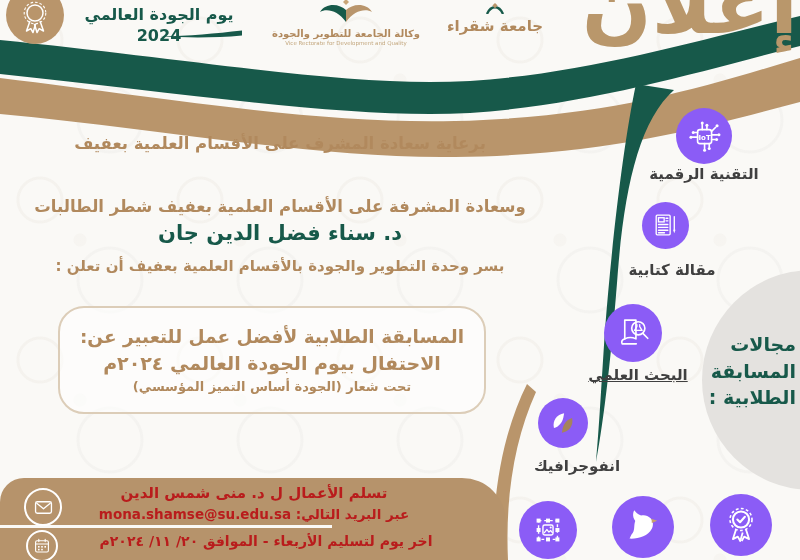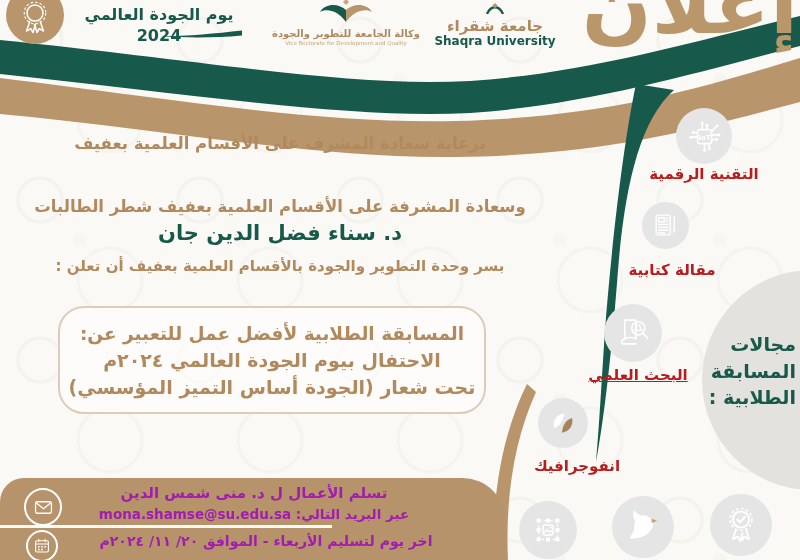--- a/index.html
+++ b/index.html
@@ -15,21 +15,21 @@
       radial-gradient(circle at 40px 40px, rgba(150,125,95,0.00) 20px, rgba(150,125,95,0.05) 21px, rgba(150,125,95,0.05) 23px, rgba(150,125,95,0) 24px),
       radial-gradient(circle at 110px 120px, rgba(120,120,120,0.0) 30px, rgba(120,120,120,0.045) 31px, rgba(120,120,120,0.045) 33px, rgba(120,120,120,0) 34px),
       radial-gradient(circle at 80px 80px, rgba(150,125,95,0.03) 6px, rgba(150,125,95,0) 7px);
     background-size:160px 160px;
   }
   .bg{position:absolute;left:0;top:0;z-index:1;}
   .abs{position:absolute;}
   .ar{direction:rtl;}
   .tan{color:#b1895d;}
   .green{color:#17594a;}
-  .white{color:#a21caf;}
+  .white{color:#b91c1c;}
   .bold{font-weight:bold;}
   .ctr{text-align:center;}
 
   
   .badge-circle{left:6px;top:-14px;width:58px;height:58px;border-radius:50%;
     background:#b9956b;z-index:2;display:flex;align-items:flex-end;justify-content:center;}
   .event-title{left:64px;top:5px;width:190px;z-index:2;font-size:16px;line-height:1.3;}
   .title-swoosh{left:160px;top:30px;z-index:2;}
   .agency-logo{left:268px;top:-2px;width:156px;z-index:2;text-align:center;}
   .agency-ar{font-size:10px;letter-spacing:0;}
@@ -44,41 +44,41 @@
   .name1{left:30px;top:158px;width:500px;font-size:21px;z-index:2;}
   .spon2{left:20px;top:197px;width:520px;font-size:16.5px;z-index:2;}
   .name2{left:30px;top:221px;width:500px;font-size:21px;z-index:2;}
   .intro{left:30px;top:257px;width:500px;font-size:15px;z-index:2;}
 
   .comp-box{left:58px;top:306px;width:424px;height:104px;z-index:2;
     border:2.5px solid #dccdb8;border-radius:26px;background:rgba(255,255,255,0.55);
     display:flex;flex-direction:column;justify-content:center;gap:5px;}
   .comp-box .l1{font-size:18.5px;}
   .comp-box .l2{font-size:19px;}
-  .comp-box .l3{font-size:19px;}
+  .comp-box .l3{font-size:13px;}
 
   .conditions{left:35px;top:430px;width:470px;font-size:14px;line-height:1.55;color:#1d6152;z-index:2;}
 
   
   .banner{left:0;top:478px;width:506px;height:82px;background:#b6936b;
     border-radius:24px 44px 0 0;z-index:2;}
   .banner-gap{left:0;top:525px;width:332px;height:3px;background:#faf9f6;z-index:3;}
   .mail-badge{left:24px;top:488px;width:34px;height:34px;border:2px solid #fff;border-radius:50%;
     z-index:3;display:flex;align-items:center;justify-content:center;}
   .cal-badge{left:26px;top:530px;width:28px;height:28px;border:2px solid #fff;border-radius:50%;
     z-index:3;display:flex;align-items:center;justify-content:center;}
   .submit-block{left:84px;top:483px;width:340px;z-index:3;line-height:1.45;}
   .submit-l1{font-size:15px;}
   .submit-l2{font-size:13.5px;}
   .deadline{left:66px;top:533px;width:400px;z-index:3;font-size:14px;}
 
   
-  .cat-circle{position:absolute;border-radius:50%;background:#e5e5e5;z-index:3;
+  .cat-circle{position:absolute;border-radius:50%;background:#8b5cf6;z-index:3;
     display:flex;align-items:center;justify-content:center;}
-  .cat-label{position:absolute;z-index:3;font-size:15px;font-weight:bold;color:#b91c1c;text-align:center;}
+  .cat-label{position:absolute;z-index:3;font-size:15px;font-weight:bold;color:#404040;text-align:center;}
   .c-iot{left:676px;top:108px;width:56px;height:56px;}
   .l-iot{left:644px;top:165px;width:120px;}
   .c-article{left:642px;top:202px;width:47px;height:47px;}
   .l-article{left:612px;top:261px;width:120px;}
   .c-research{left:604px;top:304px;width:58px;height:58px;}
   .l-research{left:578px;top:366px;width:120px;text-decoration:underline;}
   .c-info{left:538px;top:398px;width:50px;height:50px;}
   .l-info{left:517px;top:457px;width:120px;}
   .c-frame{left:519px;top:501px;width:58px;height:58px;}
   .c-bird{left:612px;top:496px;width:62px;height:62px;}
@@ -124,21 +124,20 @@
     <div class="ar bold agency-ar tan">وكالة الجامعة للتطوير والجودة</div>
     <div class="agency-en">Vice Rectorate for Development and Quality</div>
   </div>
 
   <div class="abs shaqra-logo">
     <svg width="36" height="13" viewBox="0 0 36 13">
       <path d="M10,13 C14,4 22,4 26,13" fill="none" stroke="#175a4a" stroke-width="2.4"></path>
       <path d="M18,2 l2.6,2.6 -2.6,2.6 -2.6,-2.6 Z" fill="#b9956b"></path>
     </svg>
     <div class="ar bold shaqra-ar tan">جامعة شقراء</div>
-    <div class="bold shaqra-en green">Shaqra University</div>
   </div>
 
   <div class="abs calligraphy ar">إعلان</div>
 
   <div class="abs spon1 ar ctr bold tan">برعاية سعادة المشرف على الأقسام العلمية بعفيف</div>
   <div class="abs name2 ar ctr bold green">د. سناء فضل الدين جان</div>
   <div class="abs spon2 ar ctr bold tan">وسعادة المشرفة على الأقسام العلمية بعفيف شطر الطالبات</div>
   <div class="abs intro ar ctr bold tan">بسر وحدة التطوير والجودة بالأقسام العلمية بعفيف أن تعلن :</div>
 
   <div class="abs comp-box ar ctr">

